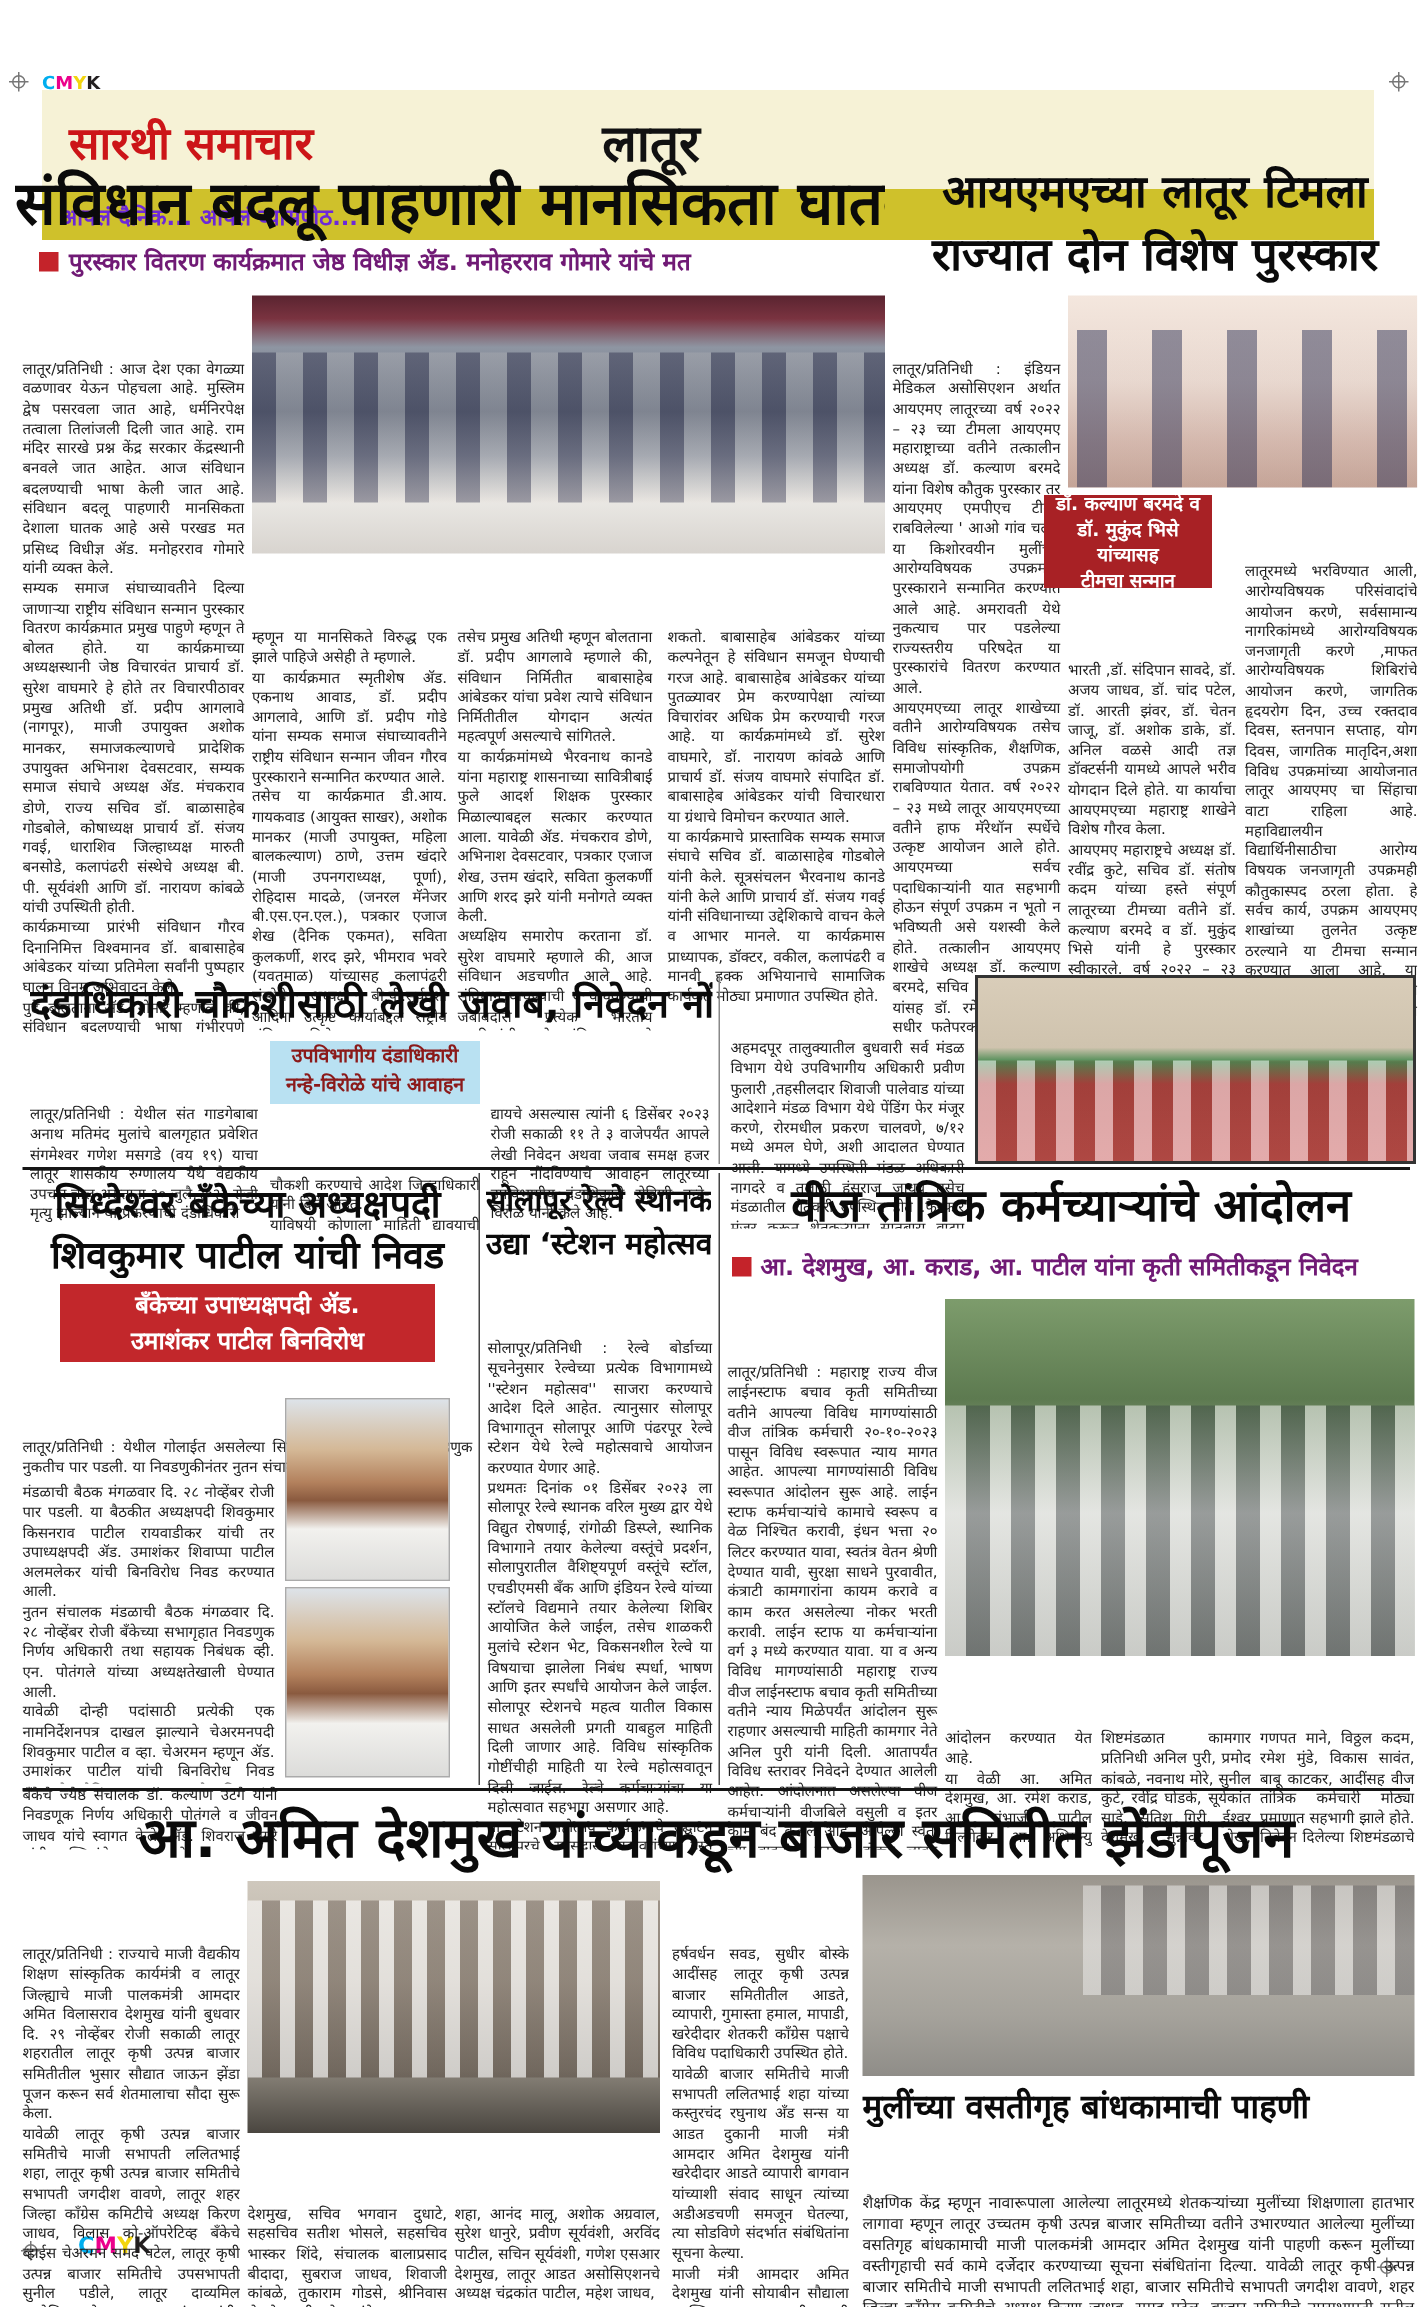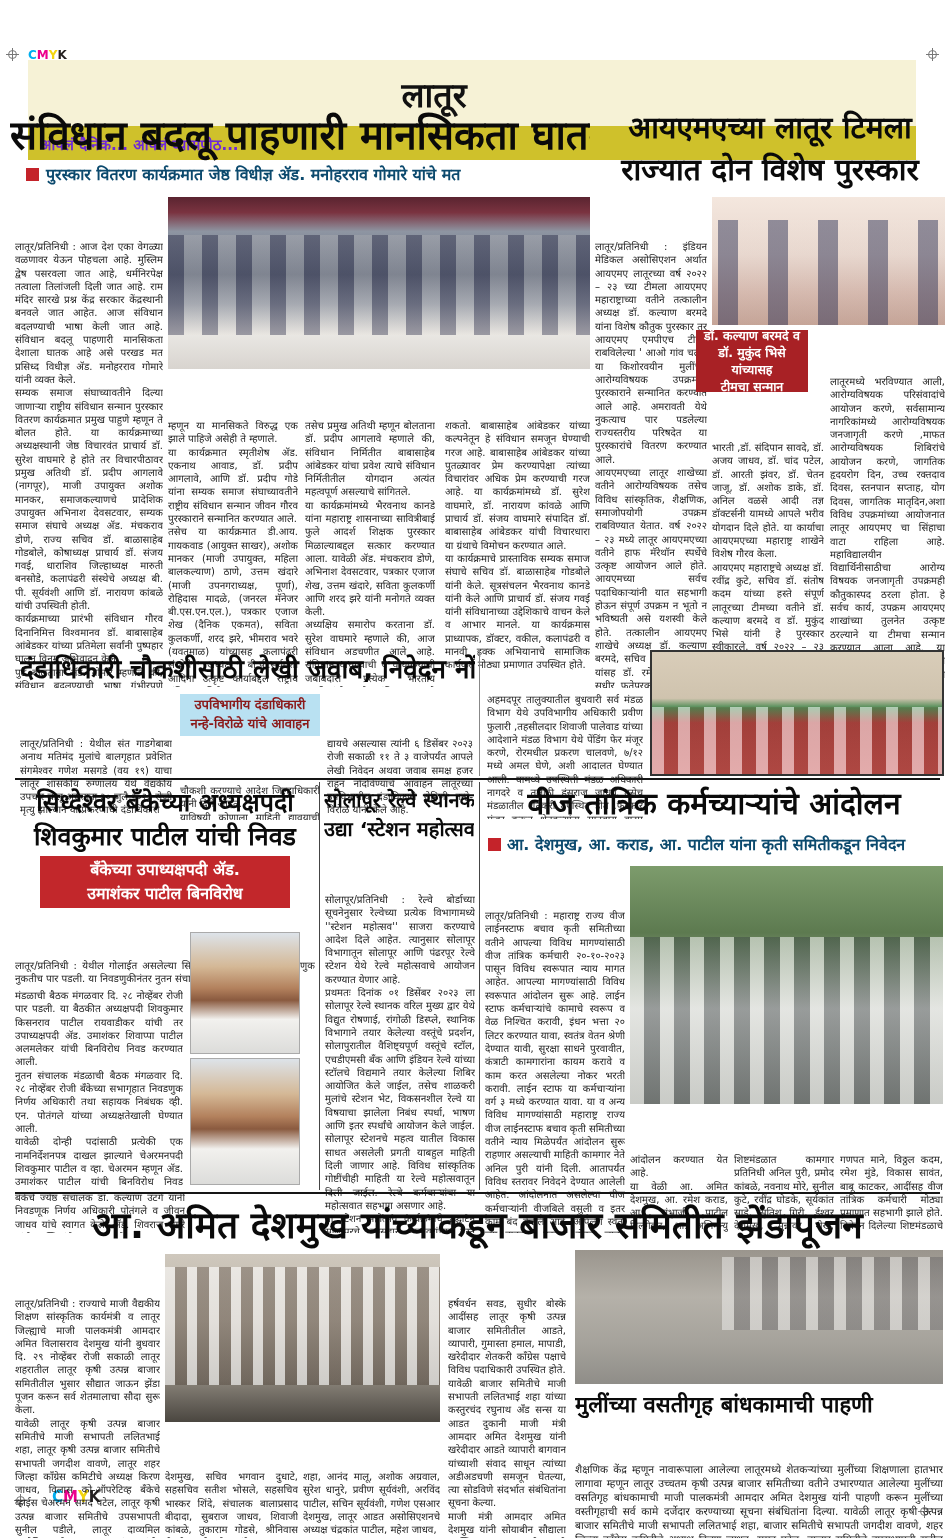--- a/index.html
+++ b/index.html
@@ -13,21 +13,21 @@
   .cmyk span{font-weight:700;font-size:12px;letter-spacing:0;}
   .cmyk .c{color:#00aeef}.cmyk .m{color:#ec008c}.cmyk .y{color:#f2d50f}.cmyk .k{color:#231f20}
   .masthead{background:#f6f2d6;}
   .mast-title{color:#cc1518;font-weight:700;font-size:30px;}
   .mast-city{color:#111;font-weight:700;font-size:34px;}
   .band{background:#cfc12b;}
   .band-tag{font-weight:700;font-size:15px;color:#6d28d9;}
   .band-date{font-weight:700;font-size:17px;color:#111;text-align:right;}
   .hl{font-weight:700;color:#0a0a0a;white-space:nowrap;overflow:hidden;}
   .hl-c{text-align:center;}
-  .sub{font-weight:700;font-size:16px;color:#0c4a6e;}
+  .sub{font-weight:700;font-size:16px;color:#701a75;}
   .bullet{position:absolute;width:13px;height:13px;background:#c4232a;}
   .col{position:absolute;font-size:10px;line-height:1.33;text-align:justify;
        white-space:pre-line;overflow:hidden;color:#1d1d1d;margin-top:43px;}
   .photo{position:absolute;overflow:hidden;}
   .crowd{position:absolute;inset:0;}
   .capbox{position:absolute;display:flex;align-items:center;justify-content:center;
           text-align:center;font-weight:700;white-space:pre-line;}
   .red-box{background:#a82125;color:#fff;}
   .red-box2{background:#c2272b;color:#fff;font-size:16px;line-height:1.5;}
   .blue-box{background:#b9e1f2;color:#8b1a1a;font-size:13px;line-height:1.45;}
@@ -45,20 +45,21 @@
 
   <div class="reg abs" style="left:6px;top:48px;"></div>
   <div class="reg abs" style="left:926px;top:48px;"></div>
   <div class="reg abs" style="left:928px;top:752px;"></div>
   <div class="reg abs" style="left:918px;top:1505px;"></div>
   <div class="reg abs" style="left:14px;top:1494px;"></div>
   <div class="cmyk abs" style="left:28px;top:44px;"><span class="c">C</span><span class="m">M</span><span class="y">Y</span><span class="k">K</span></div>
   <div class="cmyk abs" style="left:52px;top:1488px;font-size:15px;"><span class="c" style="font-size:15px">C</span><span class="m" style="font-size:15px">M</span><span class="y" style="font-size:15px">Y</span><span class="k" style="font-size:15px">K</span></div>
 
   <div class="masthead abs" style="left:28px;top:60px;width:888px;height:66px;">
+    <div class="mast-title abs" style="left:18px;top:14px;">सारथी समाचार</div>
     <div class="mast-city abs" style="left:0;top:11px;width:812px;text-align:center;">लातूर</div>
   </div>
   <div class="band abs" style="left:28px;top:126px;width:888px;height:34px;">
     <div class="band-tag abs" style="left:12px;top:8px;">आपलं दैनिक... आपलं व्यासपीठ...</div>
   </div>
 
   <div class="hl hl-c abs" style="left:10px;top:106px;width:580px;font-size:40px;">संविधान बदलू पाहणारी मानसिकता घातक</div>
   <div class="bullet abs" style="left:26px;top:168px;"></div>
   <div class="sub abs" style="left:46px;top:163px;width:544px;">पुरस्कार वितरण कार्यक्रमात जेष्ठ विधीज्ञ ॲड. मनोहरराव गोमारे यांचे मत</div>
 

